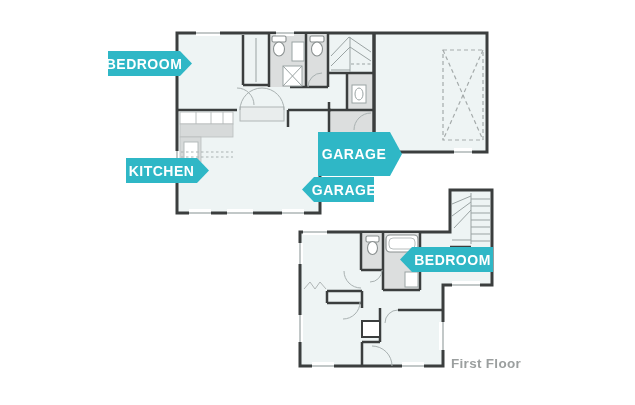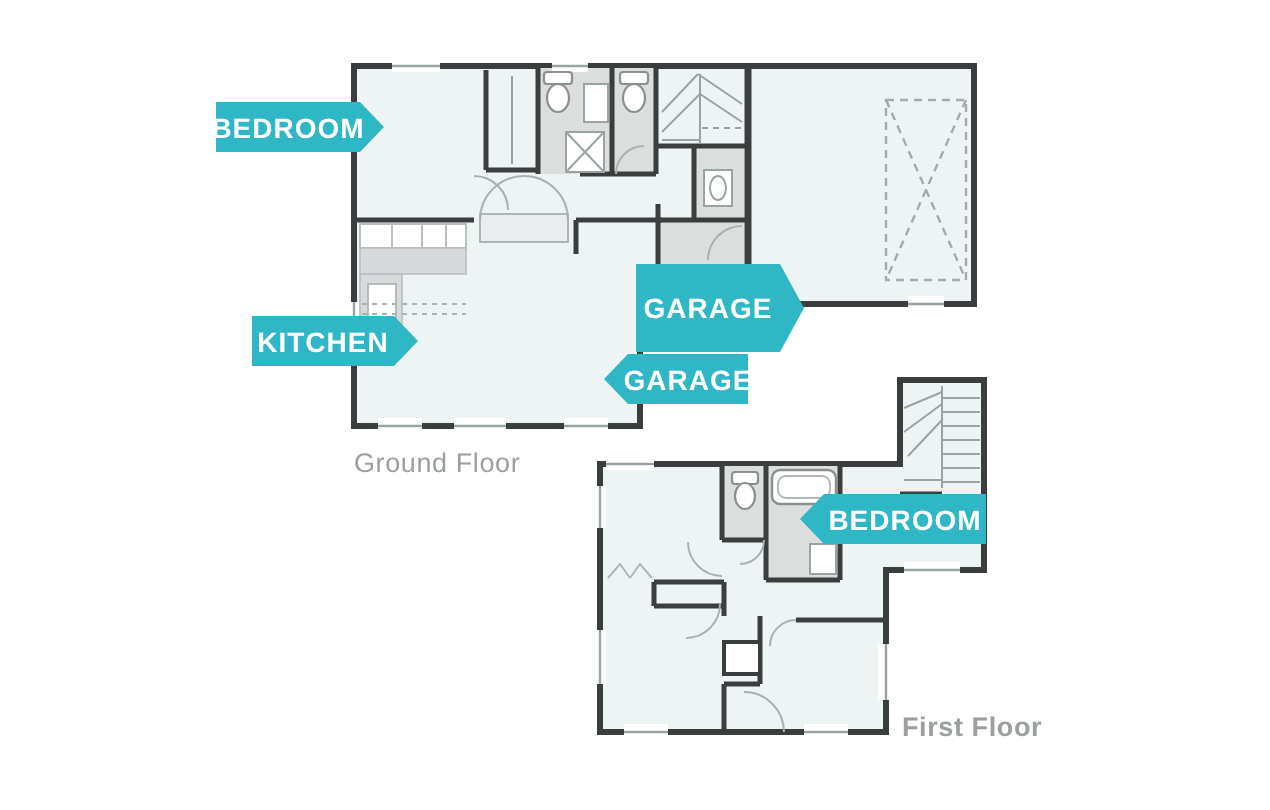--- a/index.html
+++ b/index.html
@@ -228,16 +228,15 @@
   <div class="tag right tag-garage">
     <span>GARAGE</span>
   </div>
   <div class="tag left tag-lounge">
     <span>GARAGE</span>
   </div>
   <div class="tag left tag-bathroom">
     <span>BEDROOM</span>
   </div>
 
-  <div class="caption caption-ground">Ground Floor</div>
   <div class="caption caption-first">First Floor</div>
 
 </div>
 
 </body></html>

